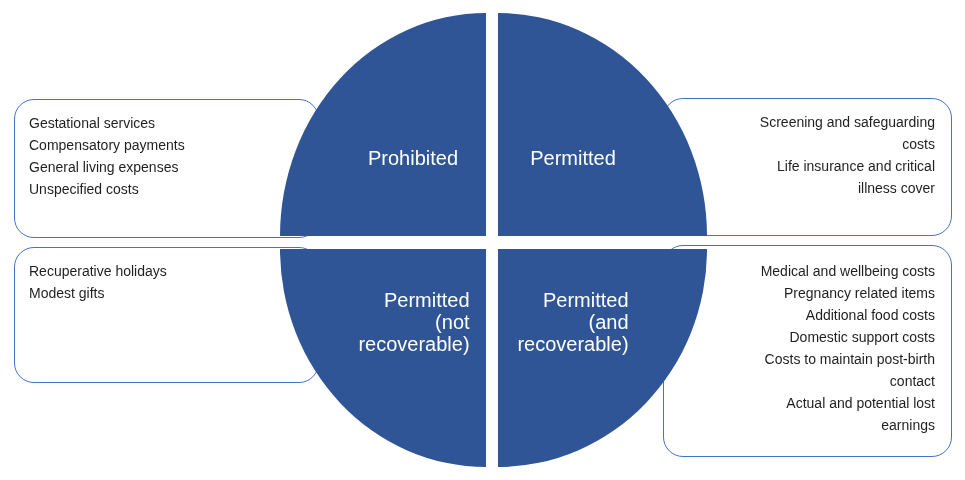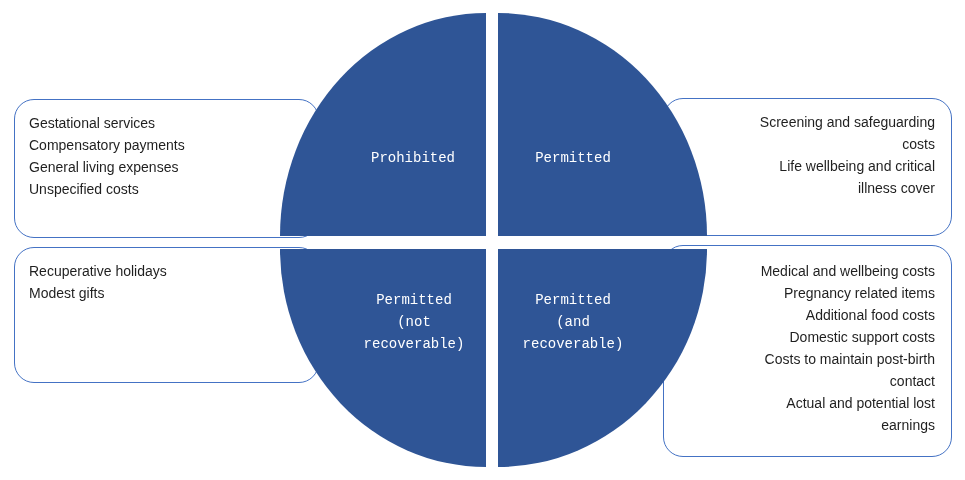--- a/index.html
+++ b/index.html
@@ -39,26 +39,25 @@
     background: var(--circle-fill, #2F5596);
   }
   .q-tl { left: 280px; top: 13px;  width: 206px; height: 223px; border-top-left-radius: 100% 100%; }
   .q-tr { left: 498px; top: 13px;  width: 209px; height: 223px; border-top-right-radius: 100% 100%; }
   .q-bl { left: 280px; top: 249px; width: 206px; height: 218px; border-bottom-left-radius: 100% 100%; }
   .q-br { left: 498px; top: 249px; width: 209px; height: 218px; border-bottom-right-radius: 100% 100%; }
   .quad-label {
     position: absolute;
     transform: translate(-50%, -50%);
     color: var(--label-text, #ffffff);
-    font-size: 14px;
+    font-size: 20px;
     line-height: 22px;
-    text-align: center;
+    text-align: right;
     white-space: pre-line;
     width: max-content;
-    font-family: Liberation Mono, monospace;
   }
   .q-tl .quad-label { left: 133px; top: 145px; }
   .q-tr .quad-label { left: 75px;  top: 145px; }
   .q-bl .quad-label { left: 134px; top: 73px; }
   .q-br .quad-label { left: 75px;  top: 73px; }
 </style>
 </head>
 <body>
 
 <div class="canvas">
@@ -66,21 +65,21 @@
   <div class="box box-tl">
     <div class="box-text">Gestational services
 Compensatory payments
 General living expenses
 Unspecified costs</div>
   </div>
 
   <div class="box box-tr">
     <div class="box-text">Screening and safeguarding
 costs
-Life wellbeing and critical
+Life insurance and critical
 illness cover</div>
   </div>
 
   <div class="box box-br">
     <div class="box-text">Medical and wellbeing costs
 Pregnancy related items
 Additional food costs
 Domestic support costs
 Costs to maintain post-birth
 contact

